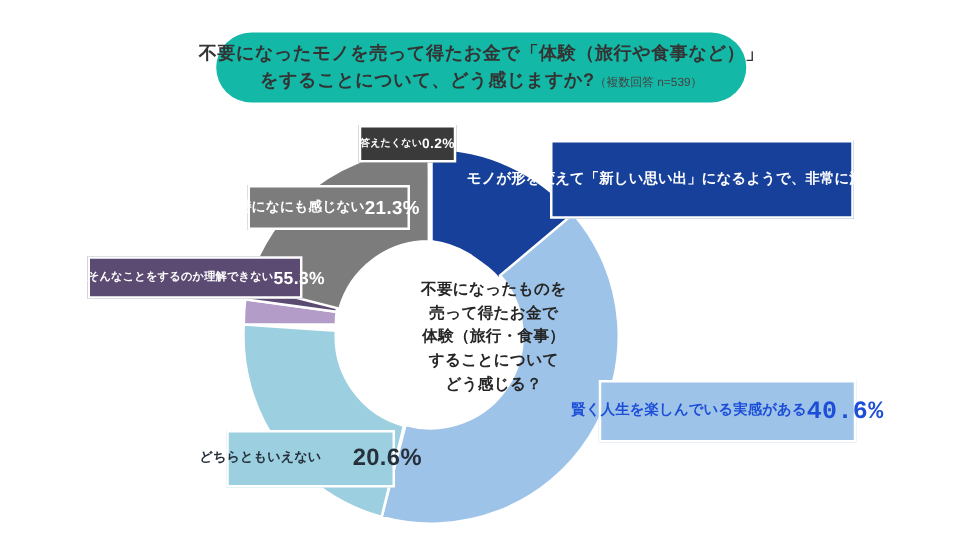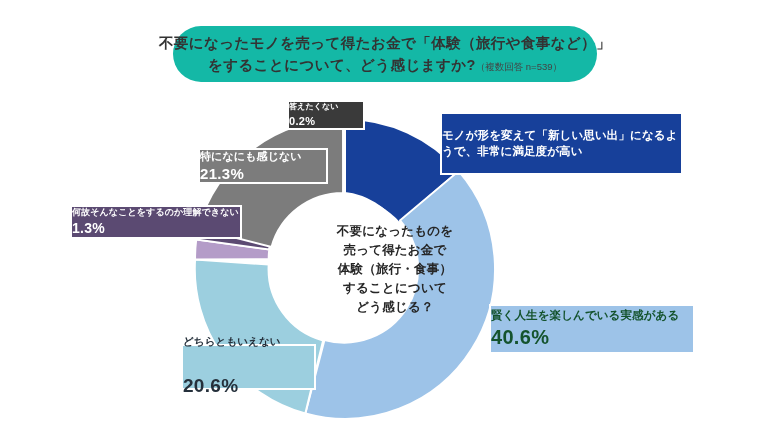--- a/index.html
+++ b/index.html
@@ -89,22 +89,21 @@
     pointer-events: none;
   }
 
   
   .callout {
     position: absolute;
     box-sizing: border-box;
     border: 2px solid #ffffff;
     text-align: center;
     display: flex;
-    flex-direction: column;
-    align-items: flex-start;
+    align-items: center;
     justify-content: center;
     line-height: 1.3;
   }
   .callout .cl-text {
     font-size: 10px;
     font-weight: bold;
     letter-spacing: 0.1px;
     white-space: nowrap;
   }
   .callout .cl-pct {
@@ -115,22 +114,22 @@
 
   
   .cl-satisfied {
     left: 428px; top: 112px; width: 243px; height: 63px;
     background: #17409a; color: #ffffff; margin-left: 12px;
   }
   .cl-satisfied .cl-text { font-size: 11.5px; line-height: 1.35; }
   .cl-satisfied .cl-pct { font-size: 21px; }
 
   .cl-wise {
-    left: 489px; top: 304px; width: 206px; height: 50px;
-    background: #9dc3e8; color: #14532d;
+    left: 479px; top: 304px; width: 206px; height: 50px;
+    background: #9dc3e8; color: #1d4ed8; font-family: Liberation Mono, monospace;
   }
   .cl-wise .cl-text { font-size: 11.5px; }
   .cl-wise .cl-pct { font-size: 20px; }
 
   .cl-neutral {
     left: 181px; top: 344px; width: 135px; height: 46px;
     background: #9ccfdf; color: #25303b; gap: 25px;
   }
   .cl-neutral .cl-text { font-size: 10.5px; }
   .cl-neutral .cl-pct { font-size: 19px; }
@@ -217,21 +216,21 @@
   </div>
 
   <div class="callout cl-neutral">
     <div class="cl-text">どちらともいえない</div>
     <div class="cl-pct">20.6%</div>
   </div>
 
 
   <div class="callout cl-nounderstand">
     <div class="cl-text">何故そんなことをするのか理解できない</div>
-    <div class="cl-pct">1.3%</div>
+    <div class="cl-pct">55.3%</div>
   </div>
 
   <div class="callout cl-nothing">
     <div class="cl-text">特になにも感じない</div>
     <div class="cl-pct">21.3%</div>
   </div>
 
   <div class="callout cl-noanswer">
     <div class="cl-text">答えたくない</div>
     <div class="cl-pct">0.2%</div>

